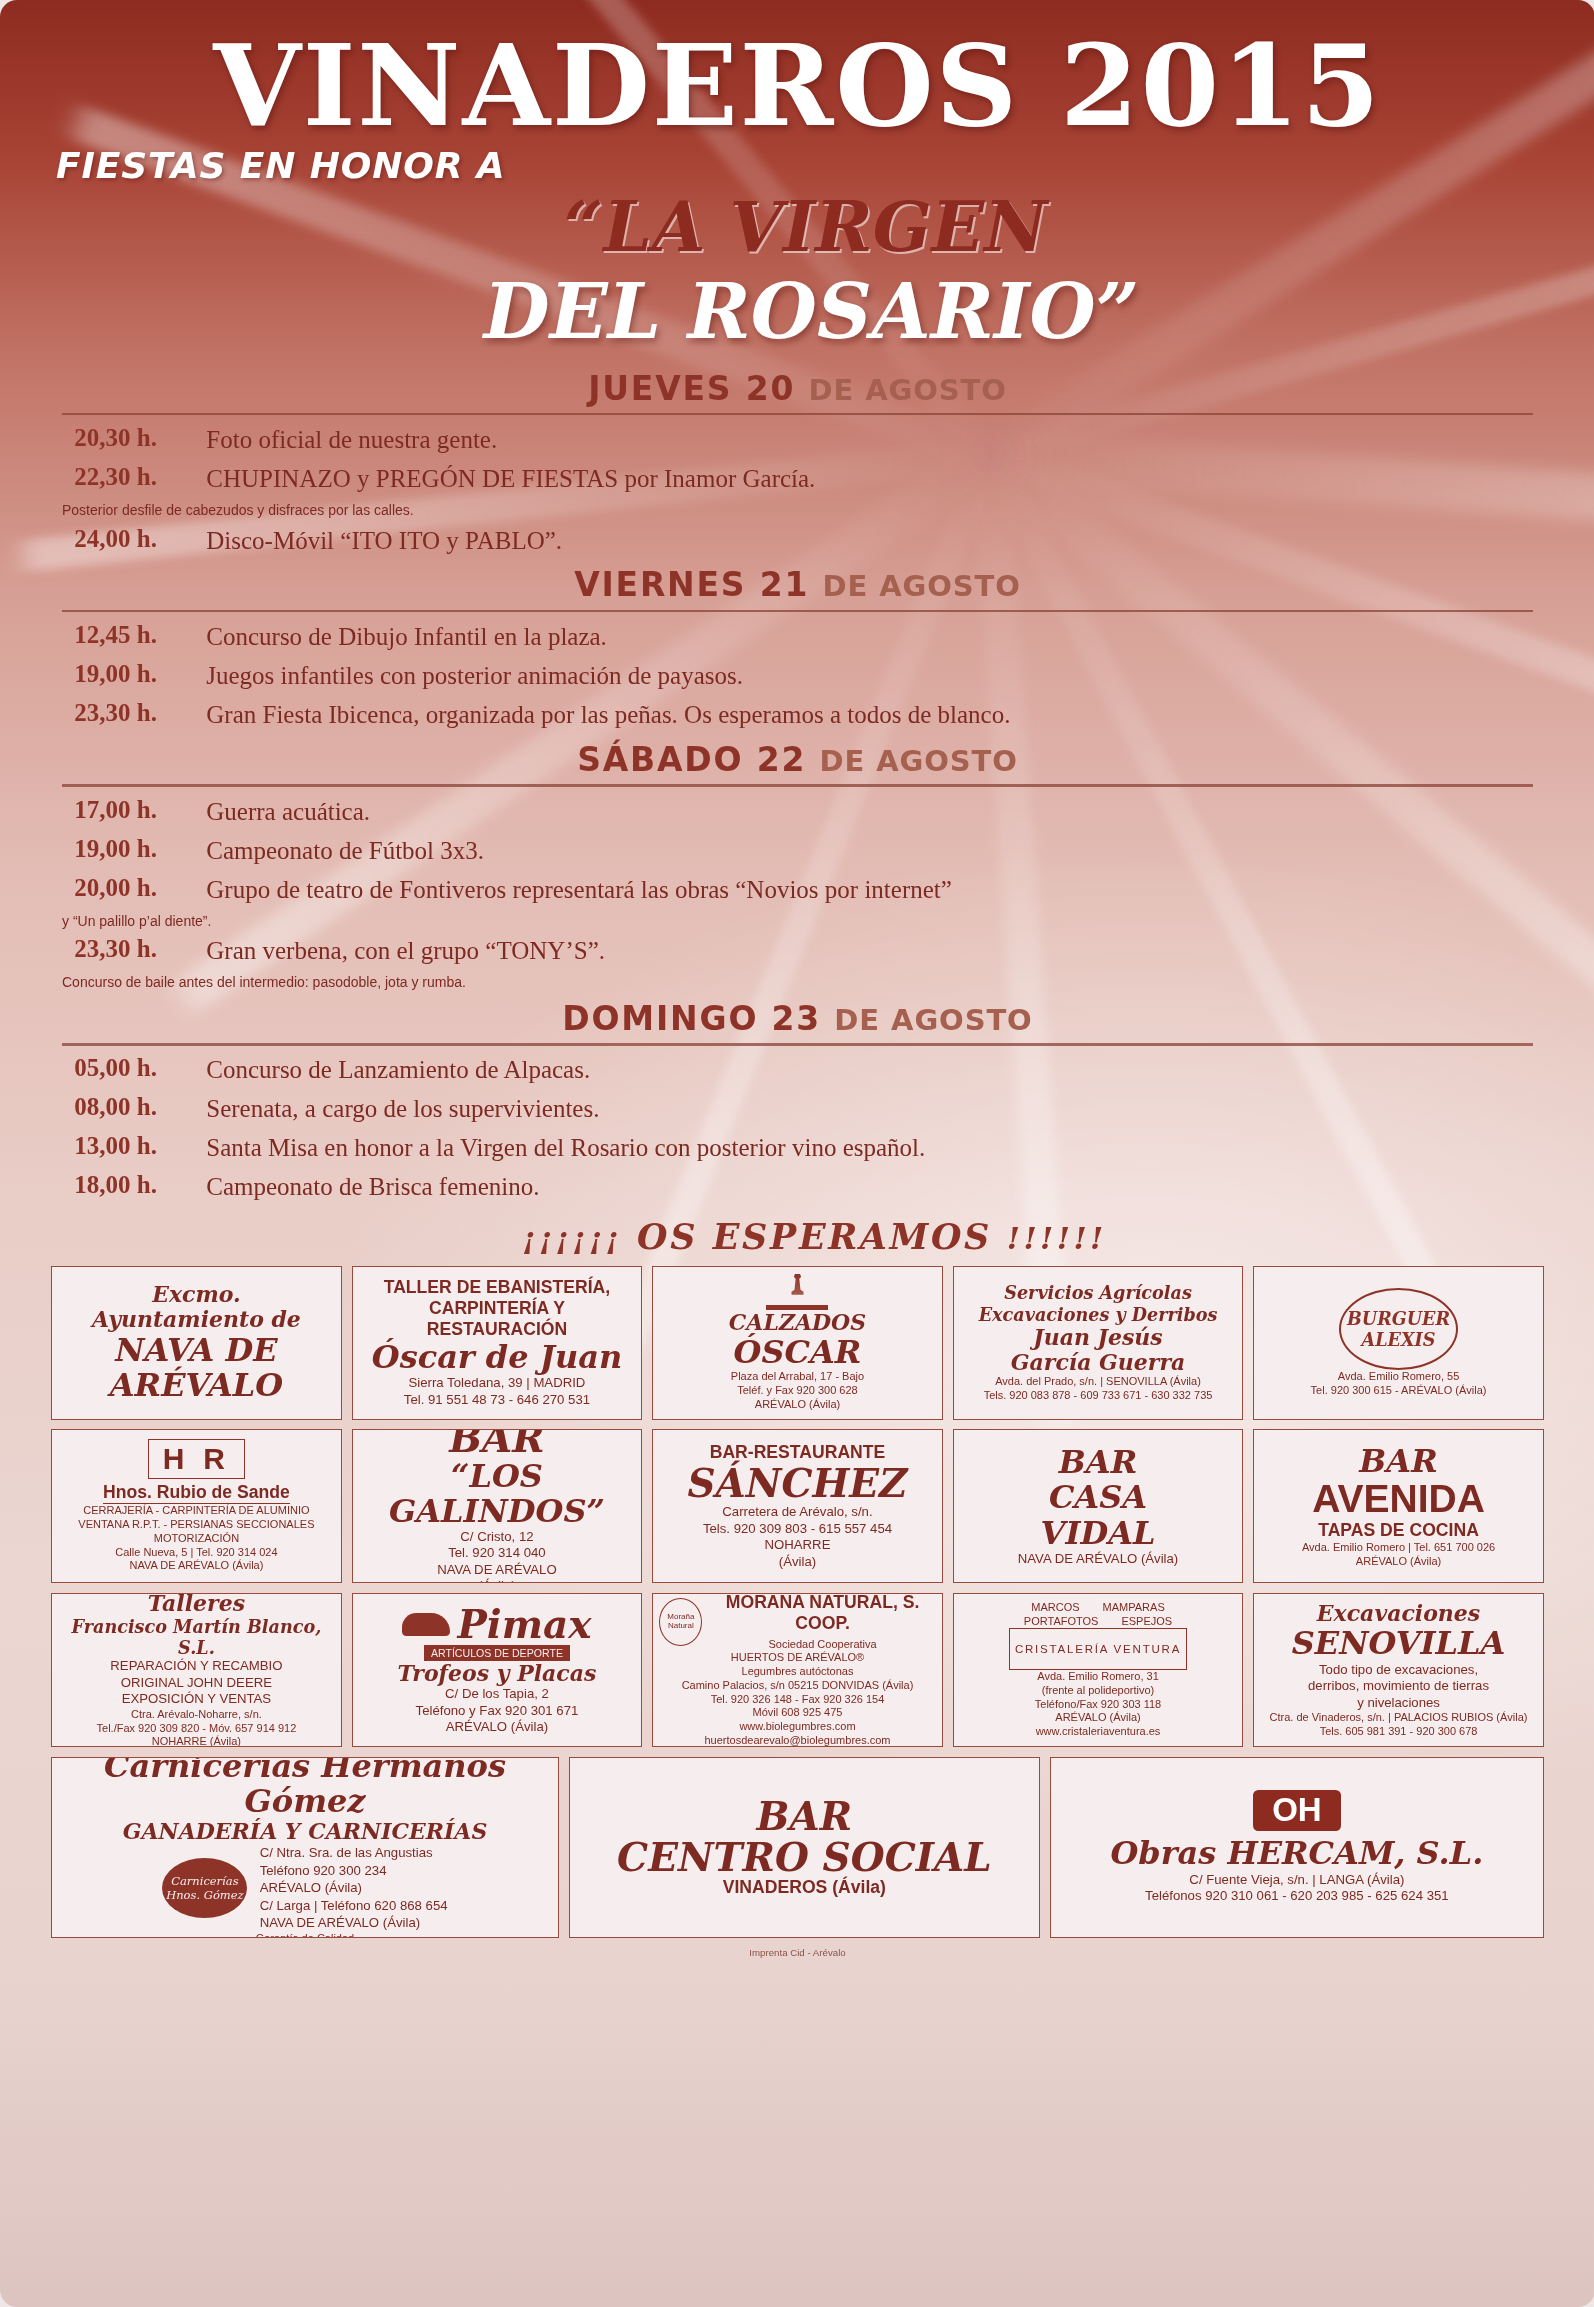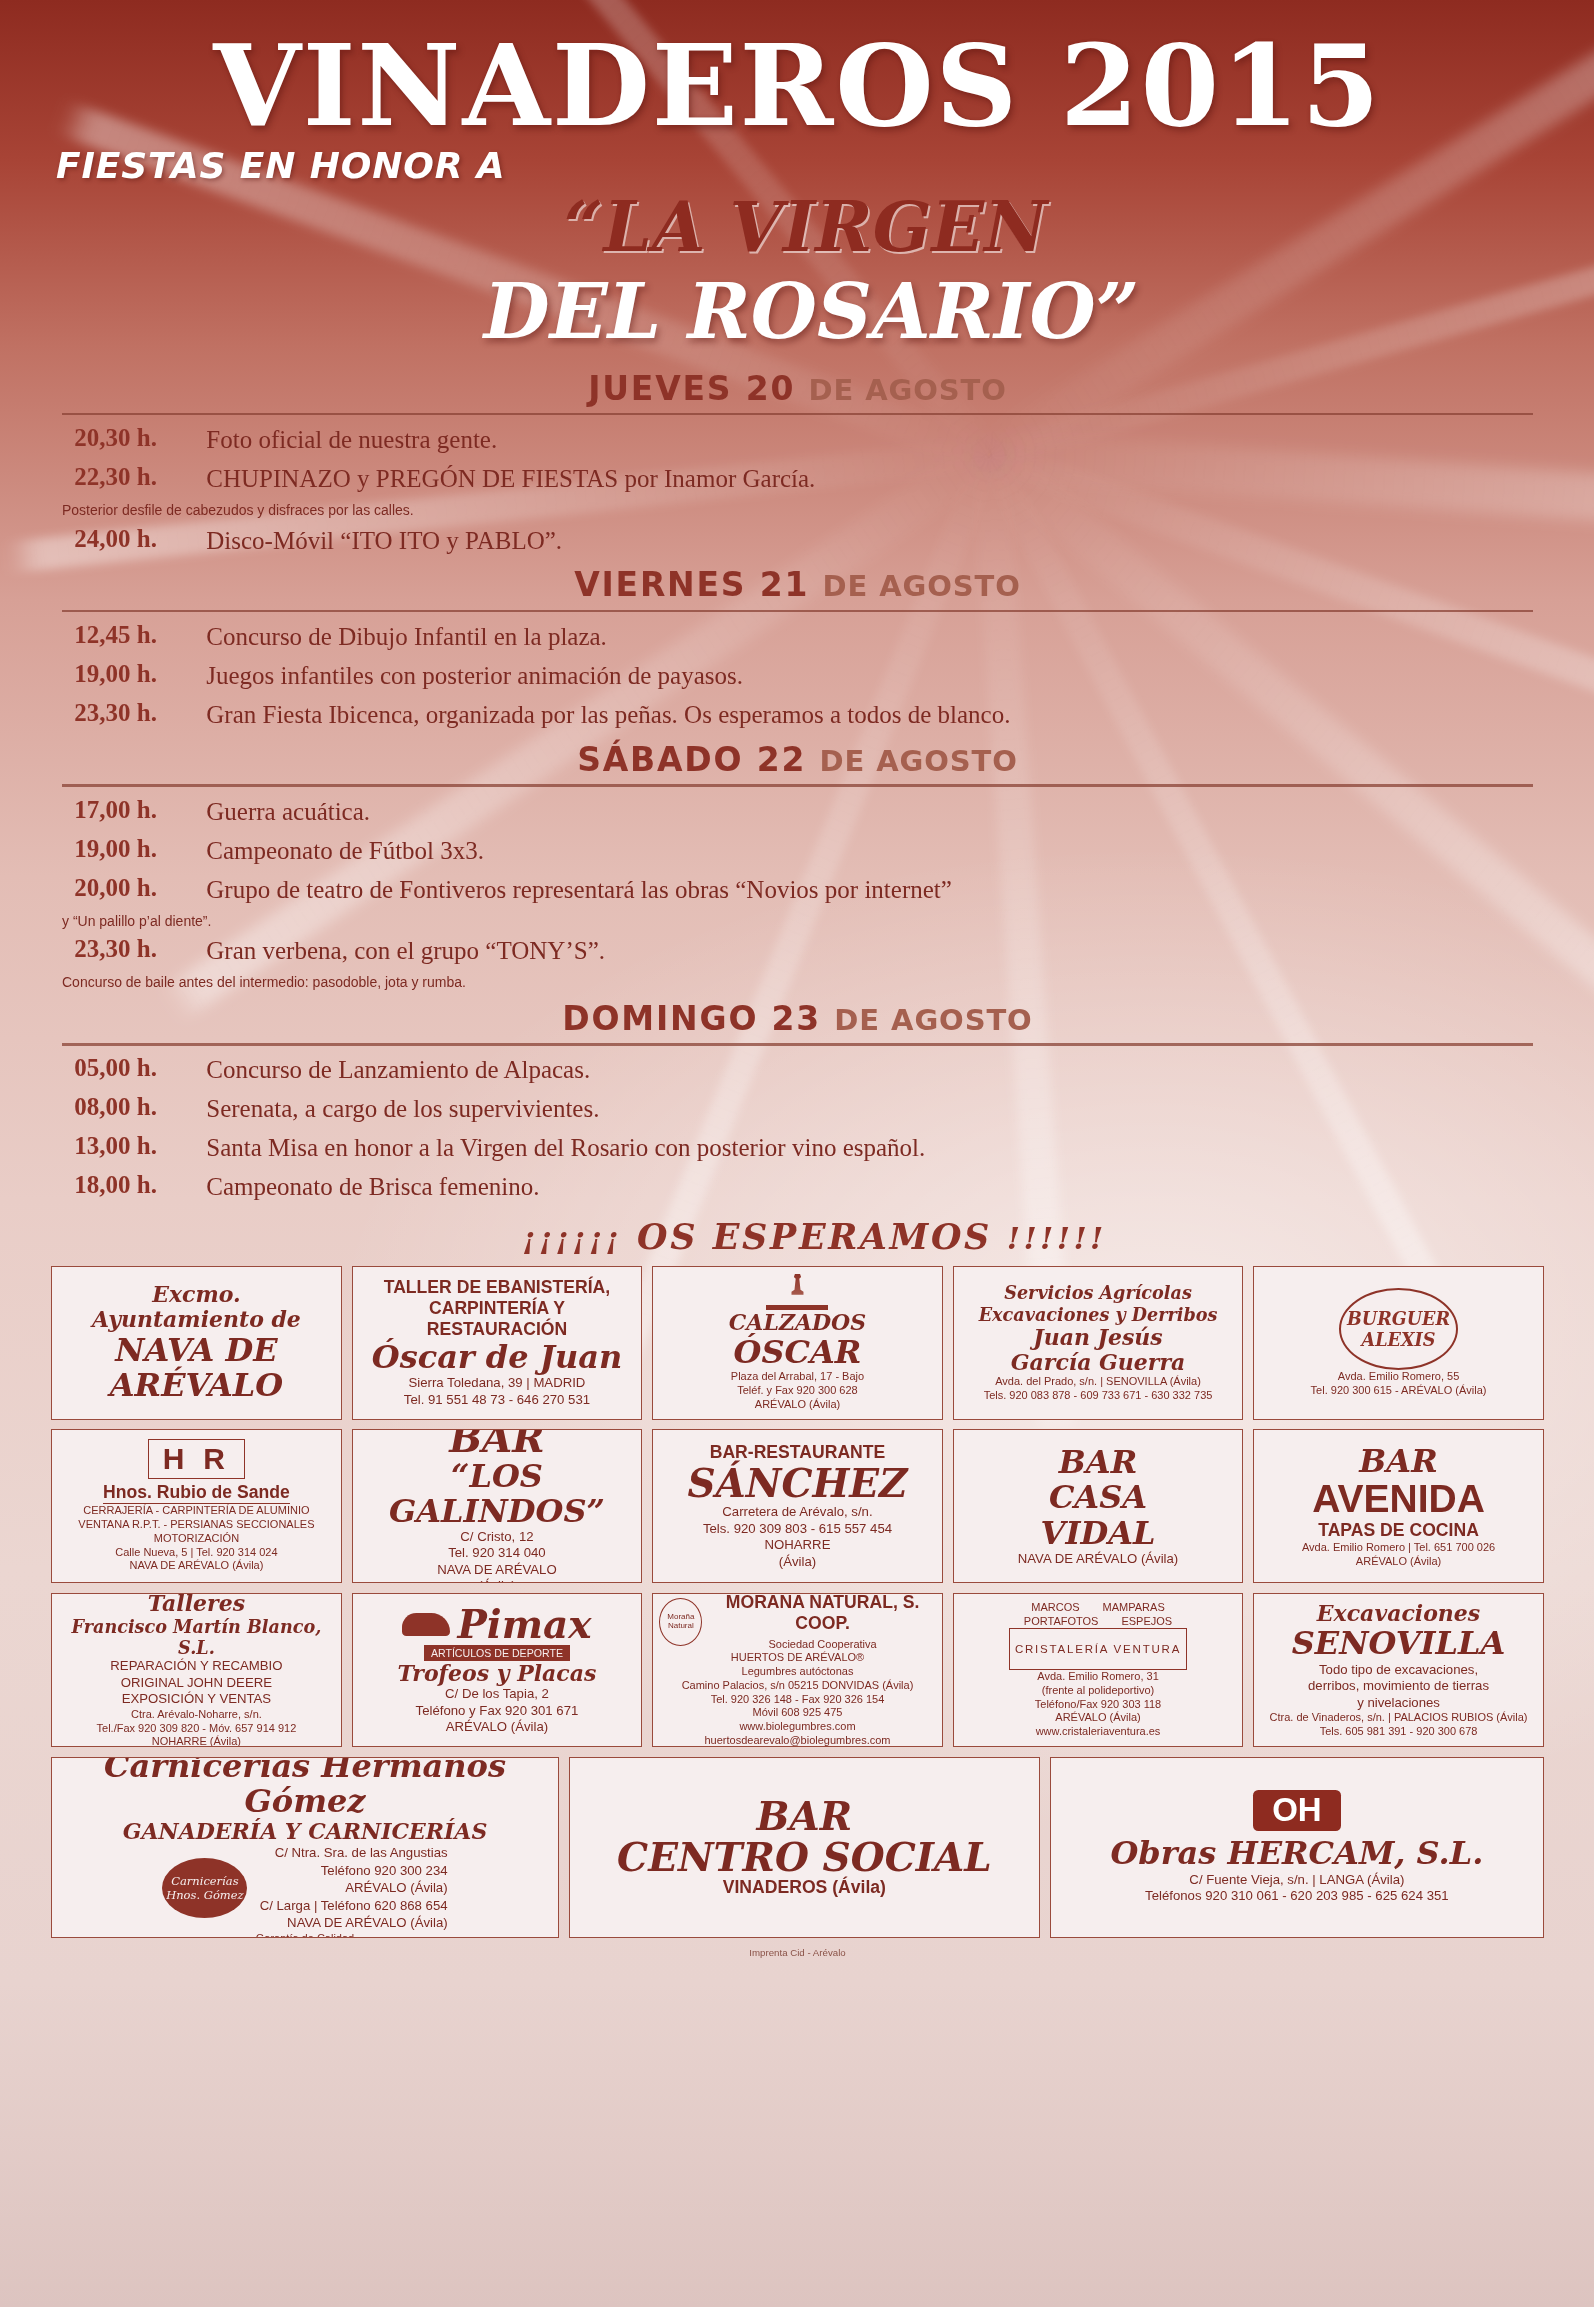--- a/index.html
+++ b/index.html
@@ -9,20 +9,21 @@
     font-family:"Liberation Sans", sans-serif;
     color:#7d2a22;
     overflow:hidden;
   }
   .poster{
     position:relative;
     width:1595px;height:2307px;
     background:
       radial-gradient(ellipse 1322px 793px at 72% 58%, rgba(255,255,255,0.55), rgba(255,255,255,0) 62%),
       linear-gradient(180deg,#8e2b20 0%, #a84436 7%, #c07163 15%, #d7a096 26%, #e3bdb5 38%, #e9cdc7 52%, #ebd6d1 68%, #e8d3cf 86%, #ddc4c0 100%);
+    border-radius: 17px;
   }
   
   .rays{position:absolute;inset:0;overflow:hidden;pointer-events:none;}
   .ray{position:absolute;left:62%;top:18%;width:970px;height:79px;
     background:linear-gradient(90deg, rgba(255,255,255,0.0), rgba(255,255,255,0.38));
     transform-origin:0 50%;filter:blur(12.3px);}
   .r1{transform:rotate(-32deg) scaleY(.5);} .r2{transform:rotate(-16deg) scaleY(.35);}
   .r3{transform:rotate(4deg) scaleY(.6);} .r4{transform:rotate(20deg) scaleY(.4);}
   .r5{transform:rotate(40deg) scaleY(.5);} .r6{transform:rotate(62deg) scaleY(.35);}
   .r7{transform:rotate(86deg) scaleY(.45);} .r8{transform:rotate(112deg) scaleY(.35);}
@@ -427,21 +428,21 @@
           <div class="c-xs">Tels. 605 981 391 - 920 300 678</div>
         </div>
       </div>
 
       <div class="srow r-last">
         <div class="card" style="flex:1.08 1 0;">
           <div class="c-huge script">Carnicerías Hermanos Gómez</div>
           <div class="c-big script">GANADERÍA Y CARNICERÍAS</div>
           <div class="flex-h" style="gap:12.3px;">
             <span class="gomez-oval">Carnicerías Hnos. Gómez</span>
-            <span style="text-align:right;">
+            <span style="text-align:left;">
               <span class="c-sm">C/ Ntra. Sra. de las Angustias</span><br>
               <span class="c-sm">Teléfono 920 300 234</span><br>
               <span class="c-sm">ARÉVALO (Ávila)</span><br>
               <span class="c-sm">C/ Larga  |  Teléfono 620 868 654</span><br>
               <span class="c-sm">NAVA DE ARÉVALO (Ávila)</span>
             </span>
           </div>
           <div class="c-xs">Garantía de Calidad</div>
         </div>
         <div class="card" style="flex:1 1 0;">

